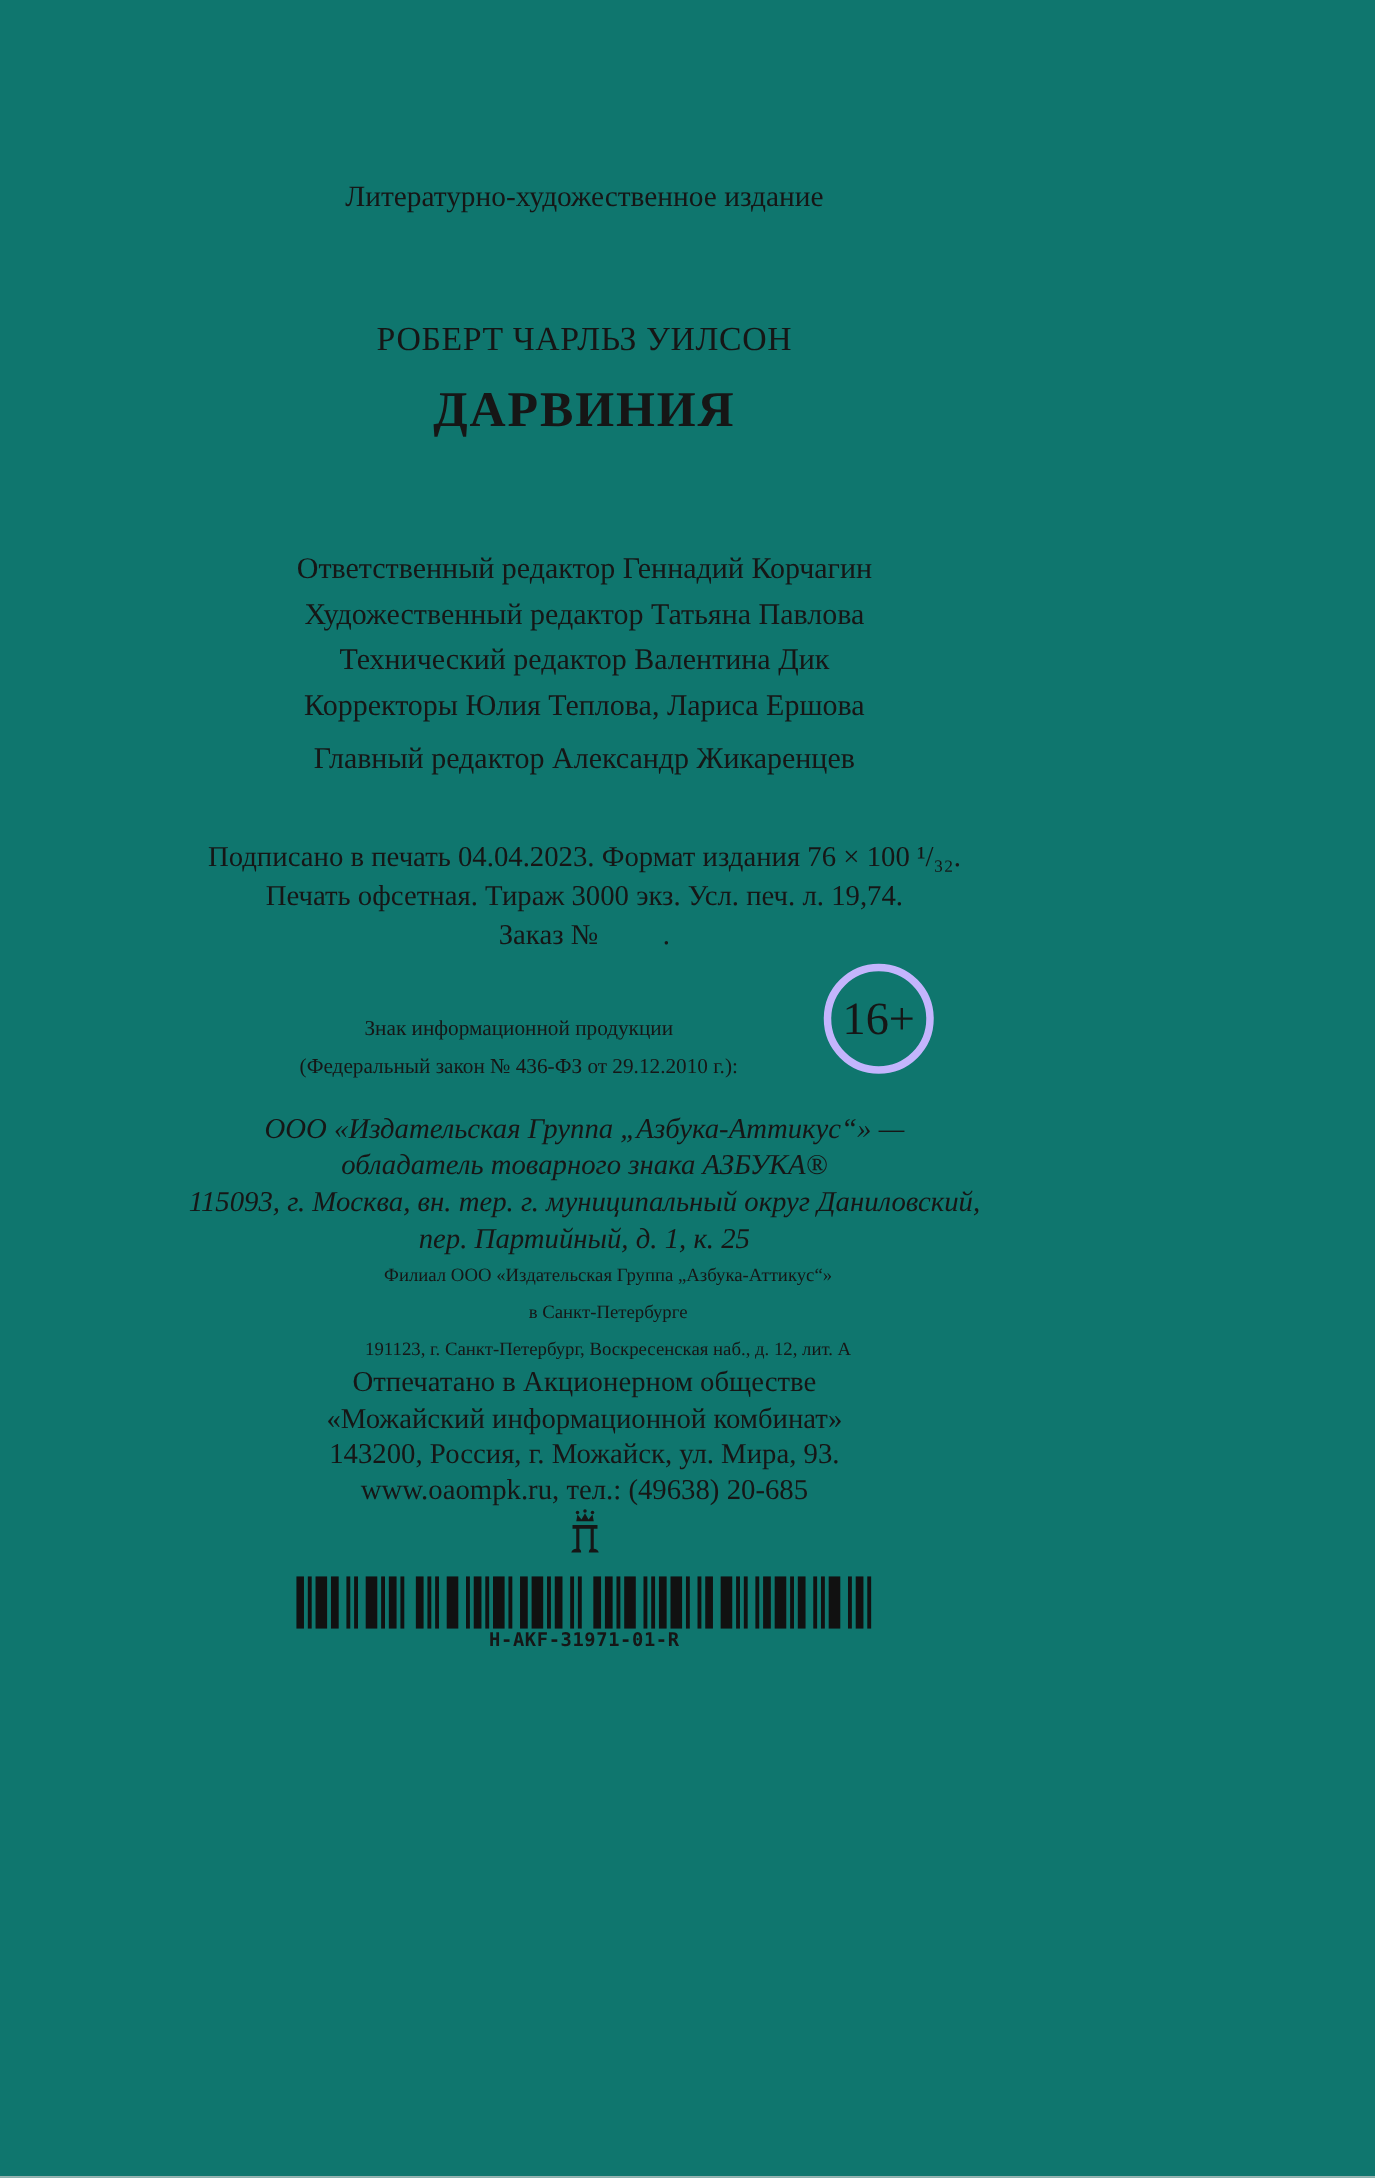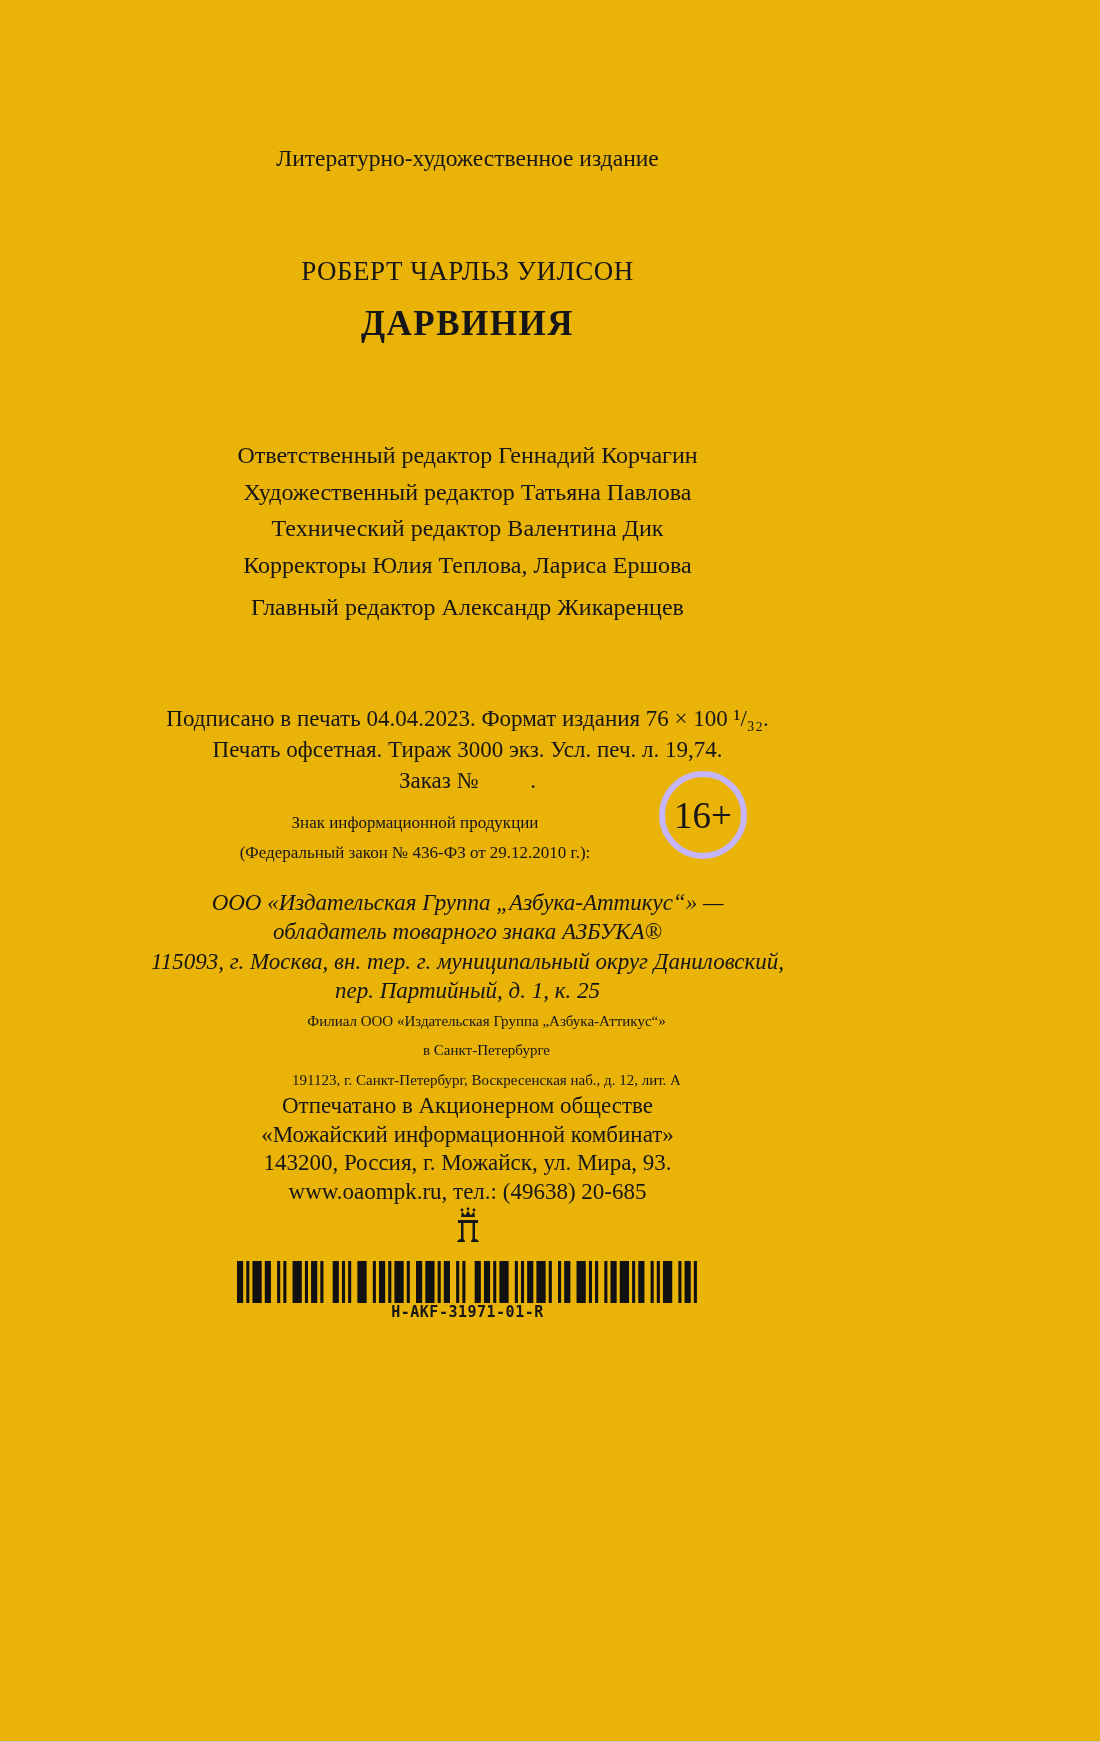--- a/index.html
+++ b/index.html
@@ -6,34 +6,34 @@
   html, body { margin: 0; padding: 0; }
   body {
     width: 1100px; height: 1742px;
     background: #ffffff;
     font-family: "Liberation Serif", "DejaVu Serif", serif;
     color: #161616;
   }
   .page {
     position: relative;
     width: 1100px; height: 1742px;
-    background: #eab308;
+    background: #0f766e;
     overflow: hidden;
     border-bottom: 1px solid #c9c9c9;
   }
   .block { position: absolute; left: 0; width: 935px; text-align: center; }
 
   #edition   { top: 145px; font-size: 23.5px; }
   #author    { top: 256px; font-size: 27px; letter-spacing: 0.5px; text-align: center; }
-  #title     { top: 304px; font-size: 35px; font-weight: bold; letter-spacing: 1.5px; }
+  #title     { top: 304px; font-size: 40px; font-weight: bold; letter-spacing: 1.5px; }
 
   #staff     { top: 437px; font-size: 24px; line-height: 36.6px; }
   #chief     { top: 589px; font-size: 24px; line-height: 37px; }
 
-  #printinfo { top: 670px; font-size: 23px; line-height: 31px; margin-top: 33px; }
+  #printinfo { top: 670px; font-size: 23px; line-height: 31px; }
 
   #agemark         { top: 808px; font-size: 17px; line-height: 30px; }
   #agemark .caption{ width: 830px; text-align: center; }
   #agecircle {
     position: absolute; left: 659px; top: 771px;
     width: 88px; height: 88px;
     border: 6px solid #c4b5fd; border-radius: 50%;
     display: flex; align-items: center; justify-content: center;
     font-size: 37px;
   }

